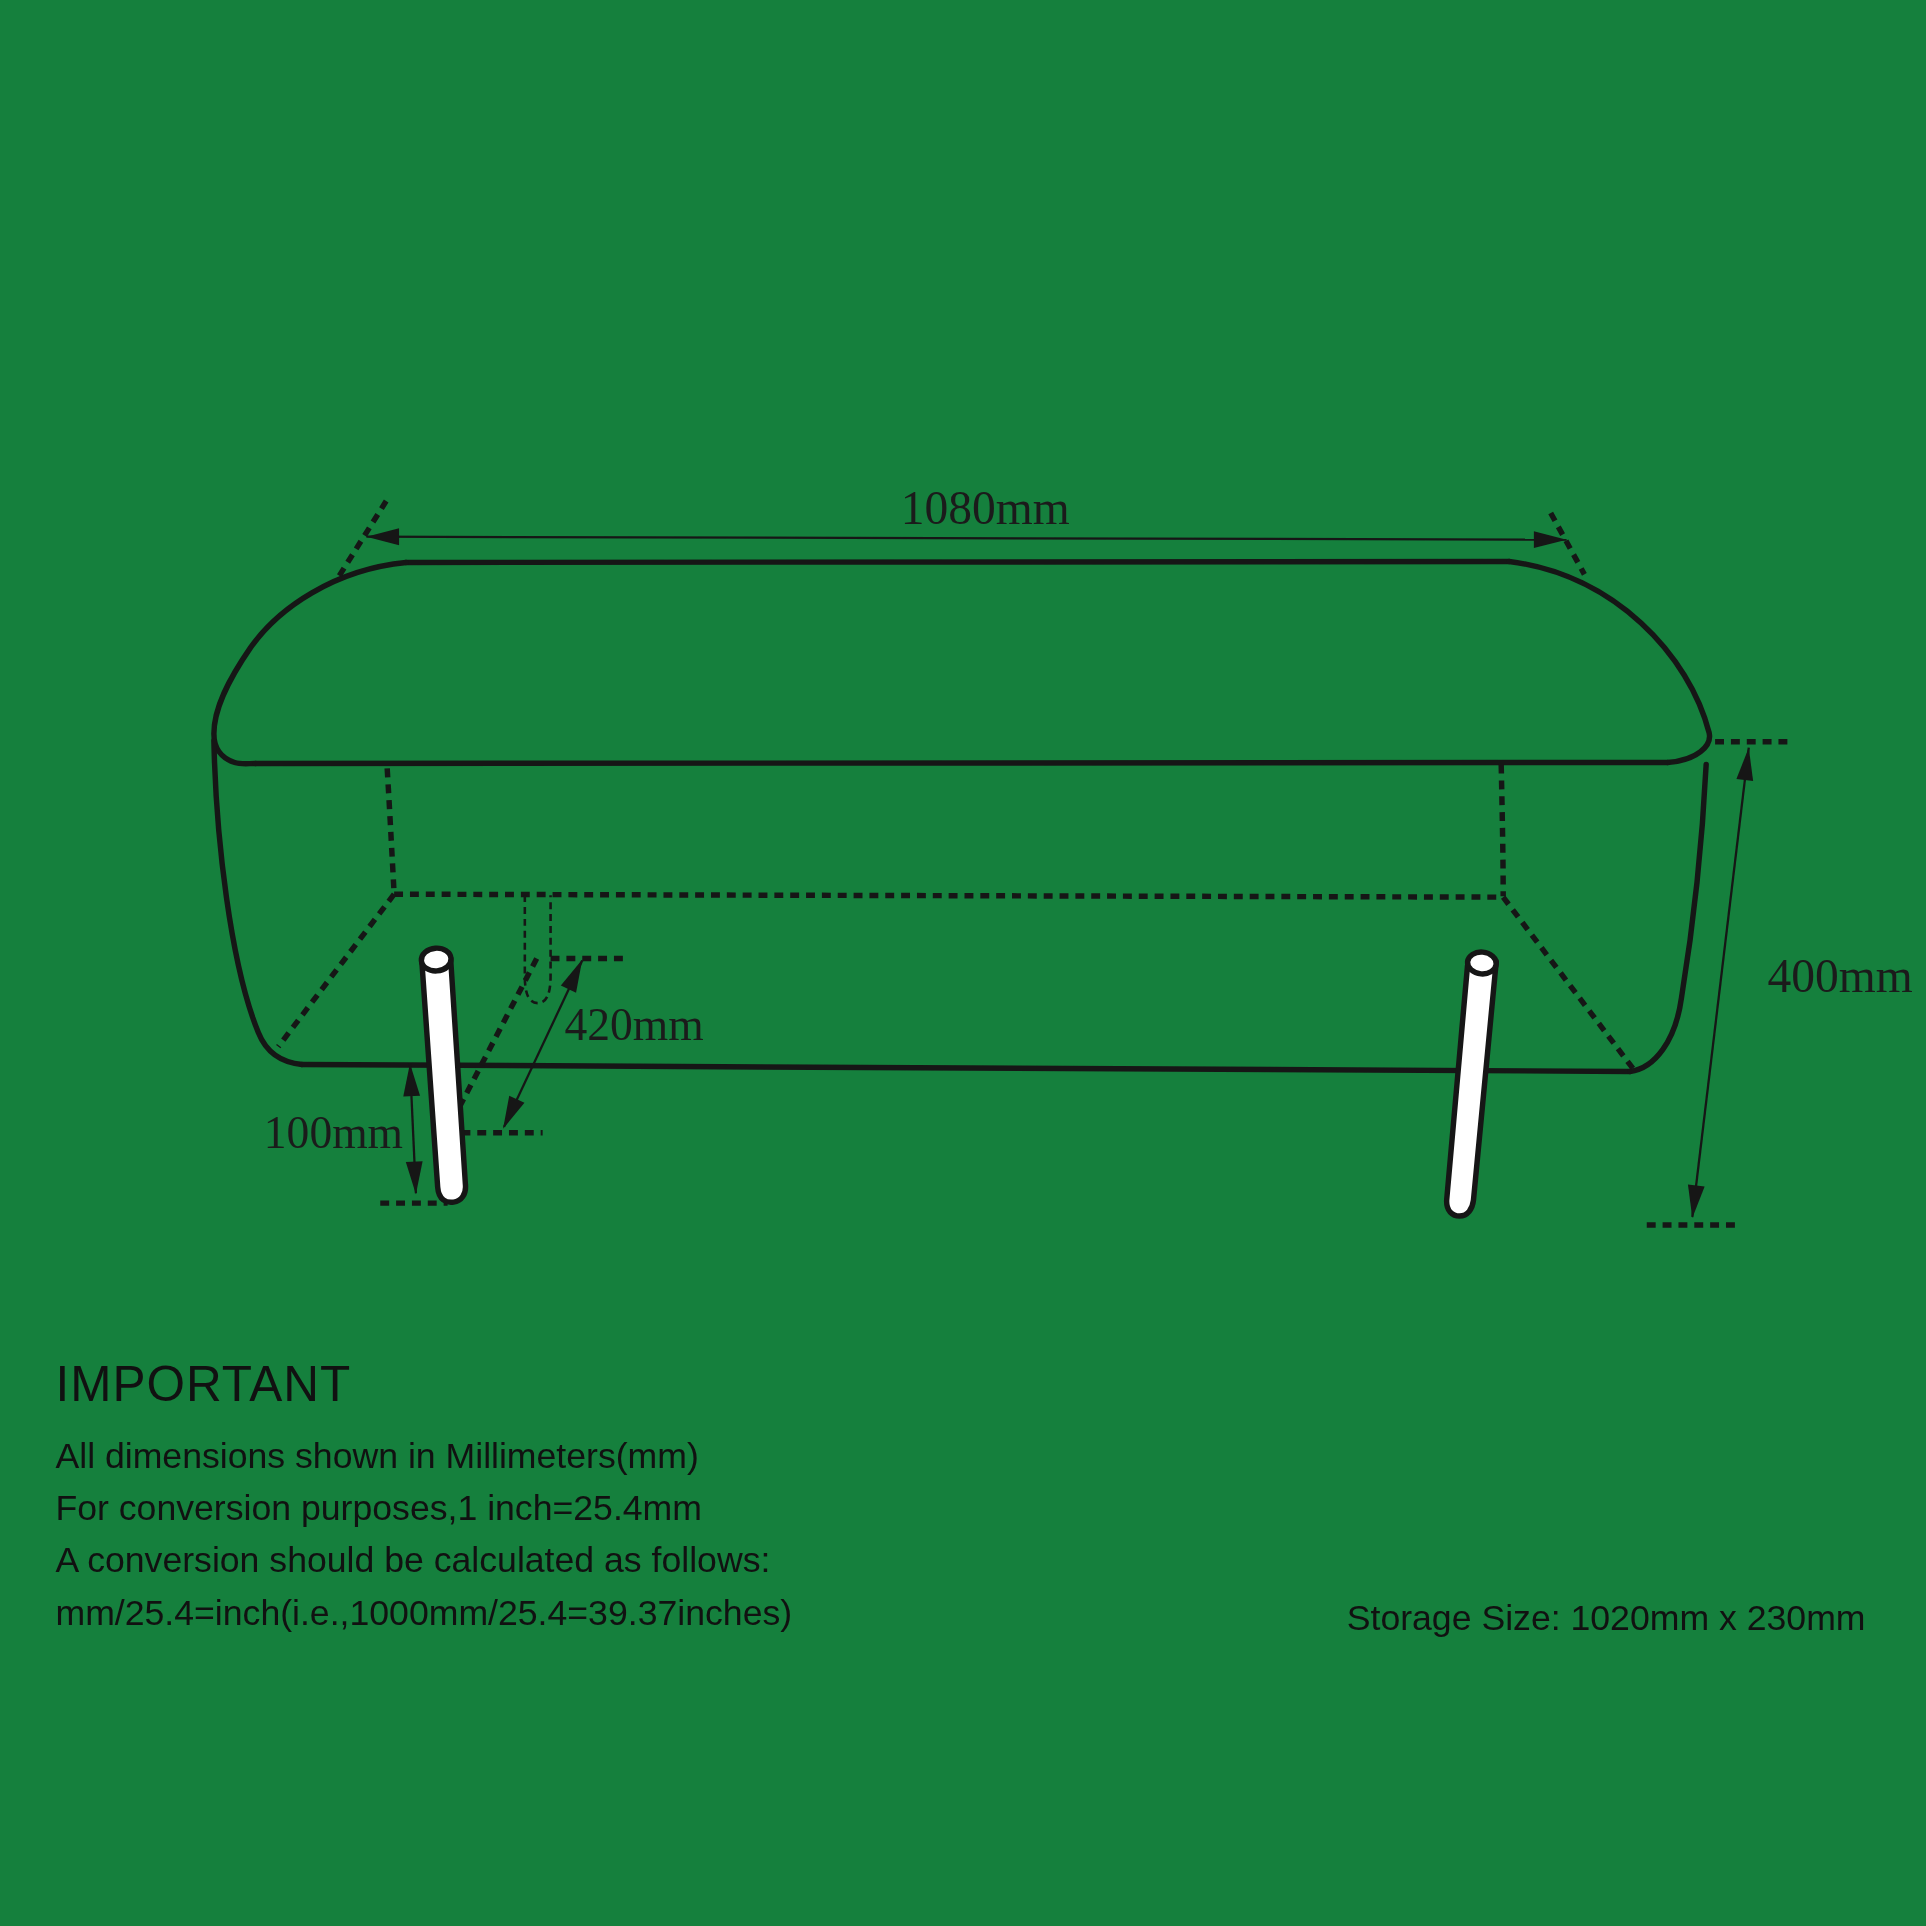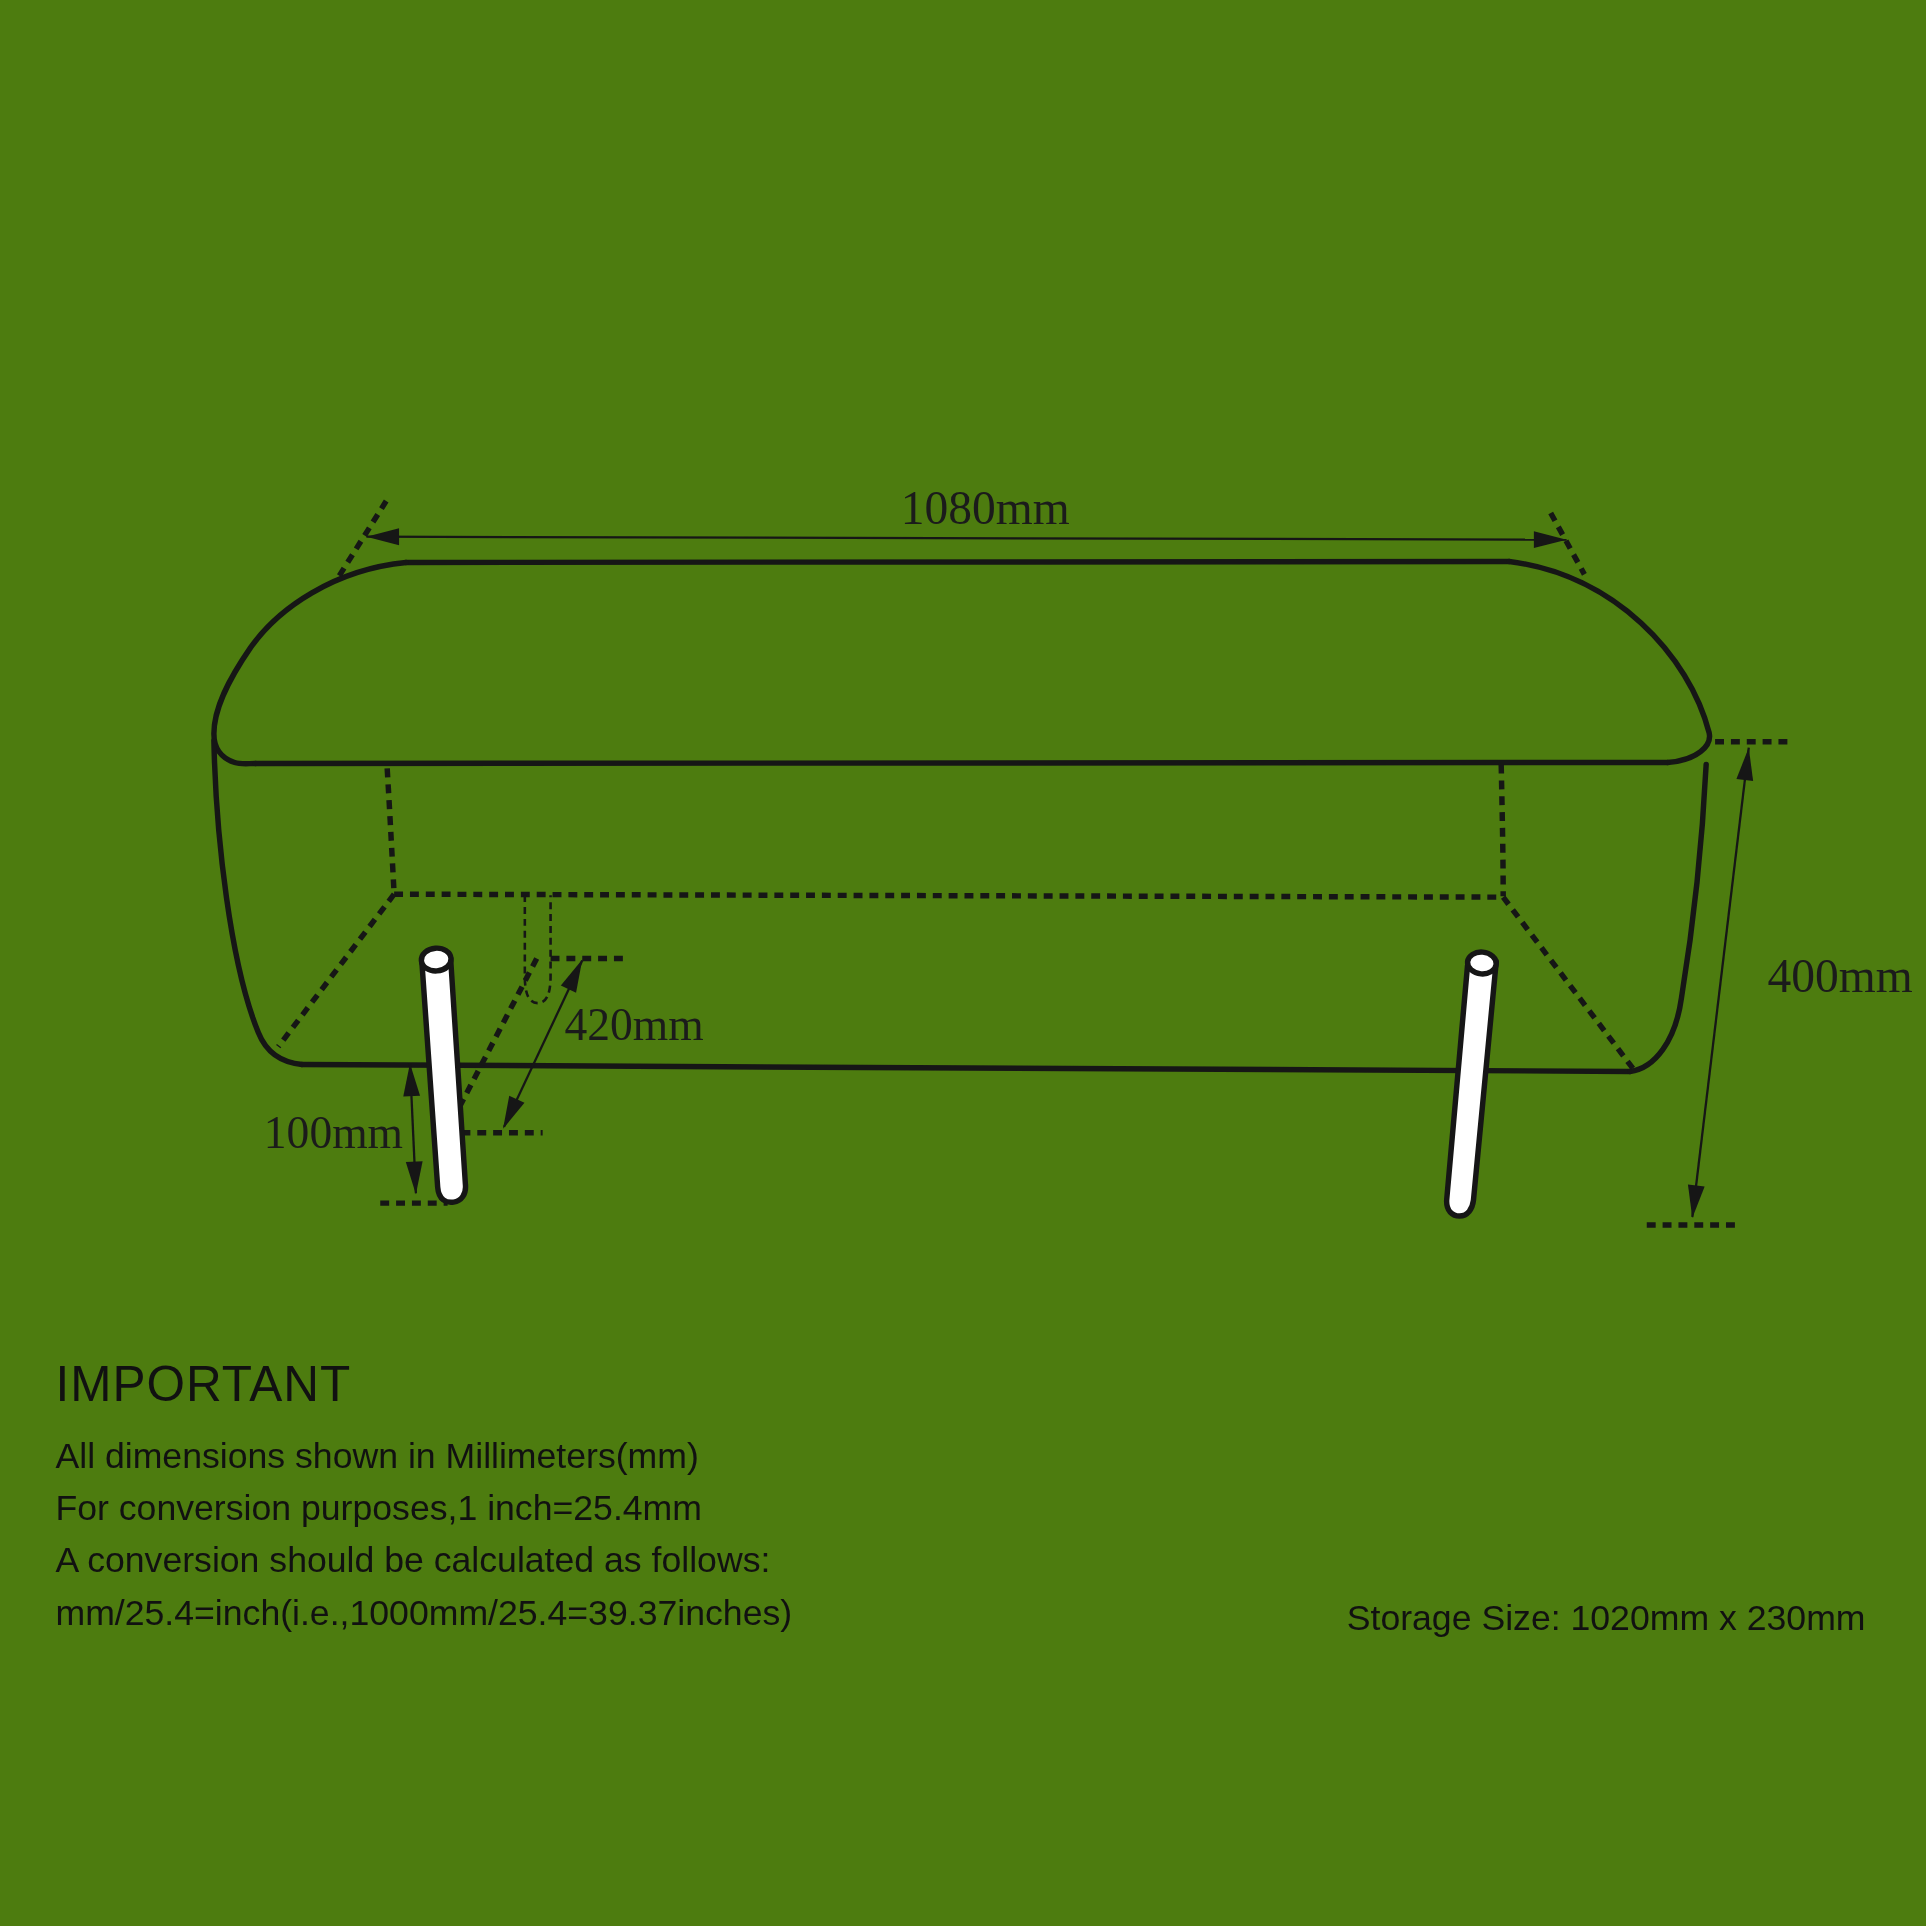--- a/index.html
+++ b/index.html
@@ -1,19 +1,19 @@
 <!DOCTYPE html>
 <html><head>
 <meta charset="utf-8">
 <style>
   html,body{margin:0;padding:0;background:#ffffff;}
   .sheet{
     position:relative;
     width:1927px;height:1927px;
-    background:#4d7c0f;
+    background:#15803d;
     font-family:"Liberation Sans", sans-serif;
     overflow:hidden;
   }
   svg{display:block;width:1927px;height:1927px;}
   .solid{fill:none;stroke:#161616;stroke-width:5.5;stroke-linecap:round;stroke-linejoin:round;}
   .thin-solid{fill:none;stroke:#161616;stroke-width:2.3;}
   .bold-dash{fill:none;stroke:#161616;stroke-width:5.5;stroke-dasharray:9 7;stroke-linecap:butt;}
   .thin-dash{fill:none;stroke:#161616;stroke-width:2.6;stroke-dasharray:7 5;}
   .arrowhead{fill:#161616;stroke:none;}
   .leg{fill:#ffffff;stroke:#161616;stroke-width:5.5;stroke-linejoin:round;}

